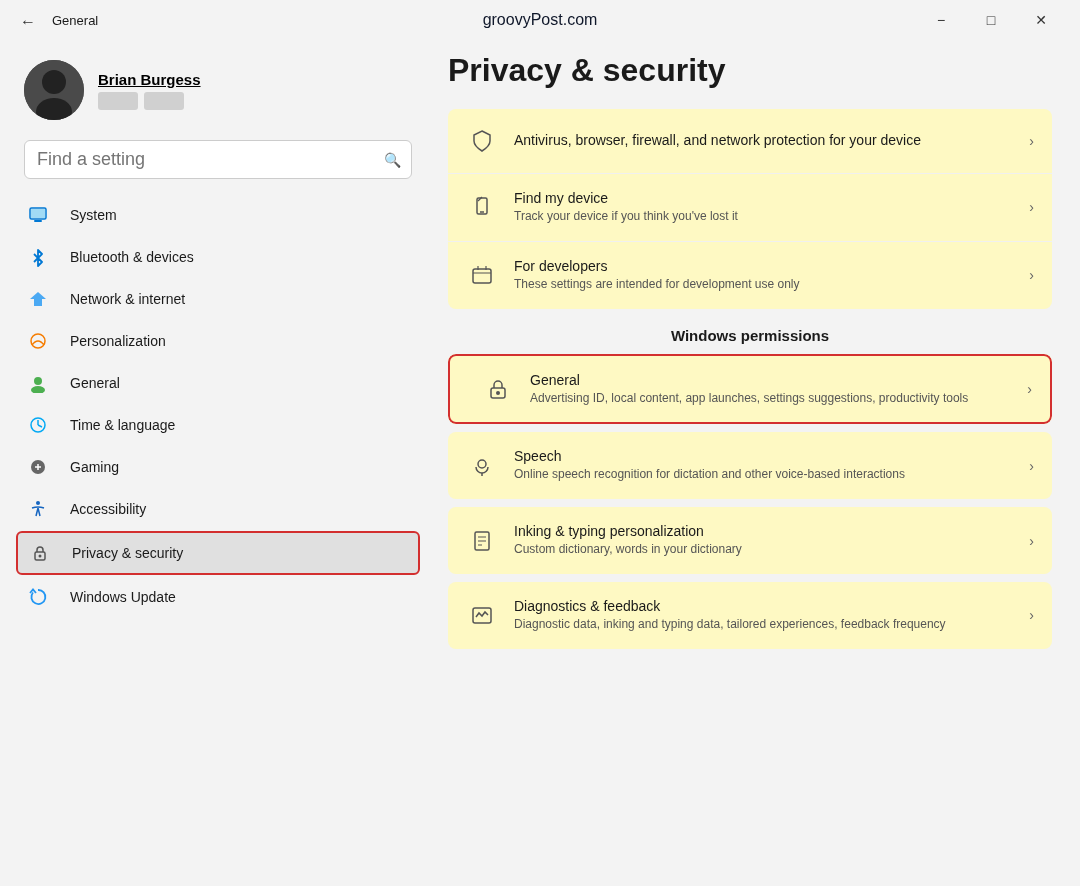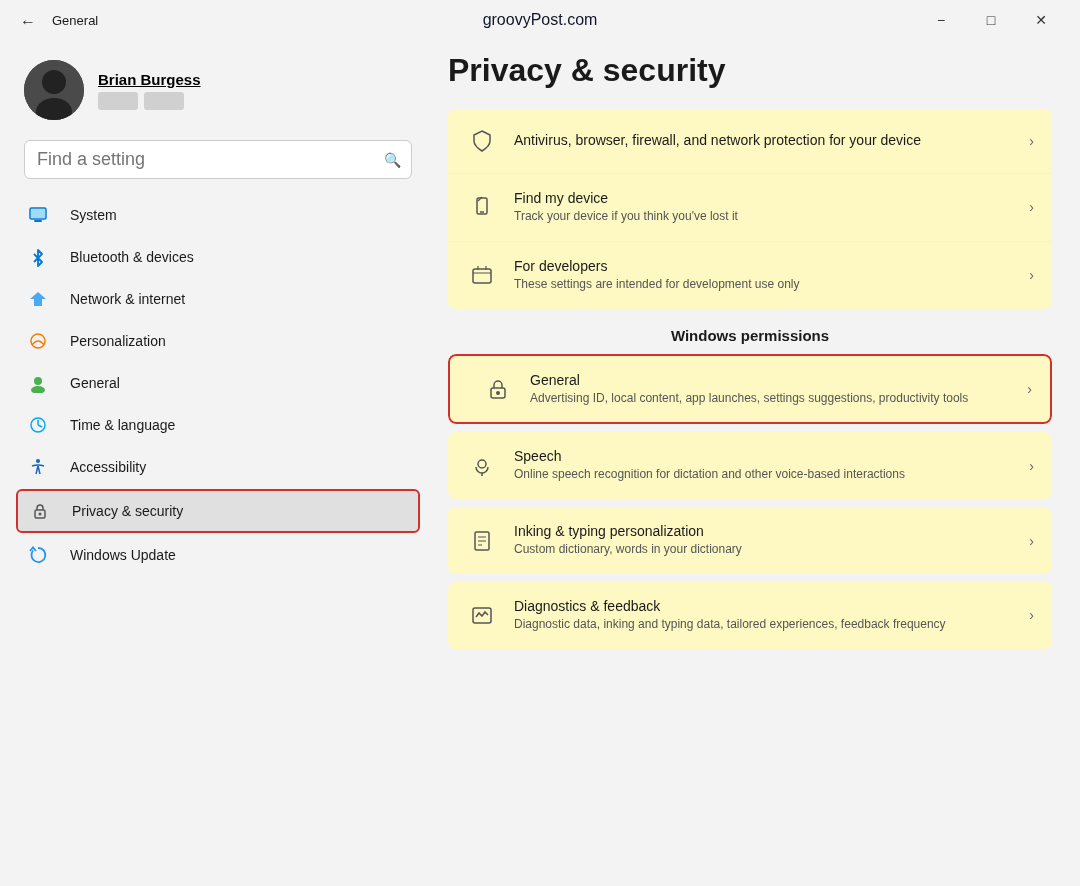--- a/index.html
+++ b/index.html
@@ -353,20 +353,30 @@
   </li>
         <li class="nav-item">
     <span class="nav-icon">
             <svg width="20" height="20" viewBox="0 0 20 20">
               <circle cx="10" cy="10" r="7" fill="none" stroke="#03a9f4" stroke-width="1.5"></circle>
               <line x1="10" y1="5" x2="10" y2="10" stroke="#03a9f4" stroke-width="1.5"></line>
               <line x1="10" y1="10" x2="14" y2="12" stroke="#03a9f4" stroke-width="1.5"></line>
             </svg>
           </span>
     <span>Time &amp; language</span>
+  </li>
+        <li class="nav-item">
+    <span class="nav-icon">
+            <svg width="20" height="20" viewBox="0 0 20 20">
+              <circle cx="10" cy="10" r="7" fill="#666"></circle>
+              <line x1="7" y1="10" x2="13" y2="10" stroke="white" stroke-width="1.5"></line>
+              <line x1="10" y1="7" x2="10" y2="13" stroke="white" stroke-width="1.5"></line>
+            </svg>
+          </span>
+    <span>Gaming</span>
   </li>
         <li class="nav-item">
     <span class="nav-icon">
             <svg width="20" height="20" viewBox="0 0 20 20">
               <circle cx="10" cy="4" r="2" fill="#1565c0"></circle>
               <path d="M4 9 Q10 7 16 9 M10 9 L8 17 M10 9 L12 17" fill="none" stroke="#1565c0" stroke-width="1.5"></path>
             </svg>
           </span>
     <span>Accessibility</span>
   </li>

